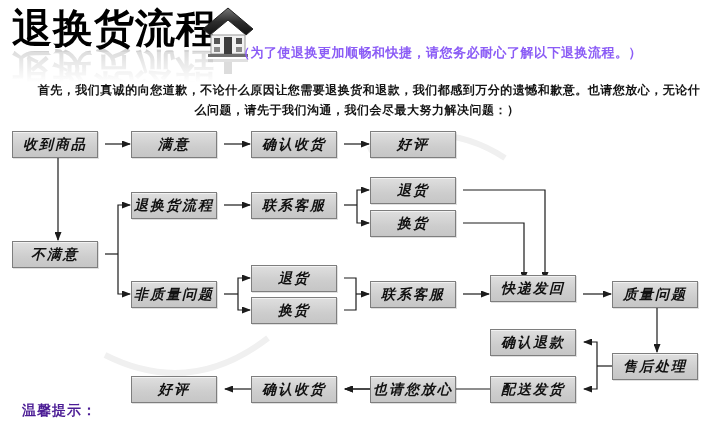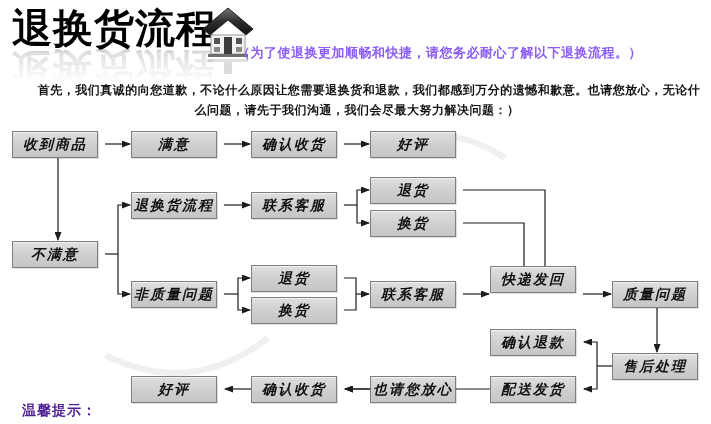--- a/index.html
+++ b/index.html
@@ -141,21 +141,21 @@
   <div class="node" style="left:131px;top:192px">退换货流程</div>
   <div class="node" style="left:251px;top:192px">联系客服</div>
   <div class="node" style="left:370px;top:177px">退货</div>
   <div class="node" style="left:370px;top:210px">换货</div>
 
   <div class="node" style="left:12px;top:241px">不满意</div>
   <div class="node" style="left:131px;top:281px">非质量问题</div>
   <div class="node" style="left:251px;top:265px">退货</div>
   <div class="node" style="left:251px;top:297px">换货</div>
   <div class="node" style="left:370px;top:281px">联系客服</div>
-  <div class="node" style="left:490px;top:266px">快递发回</div>
+  <div class="node" style="left:490px;top:275px">快递发回</div>
   <div class="node" style="left:612px;top:281px">质量问题</div>
 
   <div class="node" style="left:612px;top:353px">售后处理</div>
   <div class="node" style="left:490px;top:329px">确认退款</div>
 
   <div class="node" style="left:490px;top:376px">配送发货</div>
   <div class="node" style="left:370px;top:376px">也请您放心</div>
   <div class="node" style="left:251px;top:376px">确认收货</div>
   <div class="node" style="left:131px;top:376px">好评</div>
 

